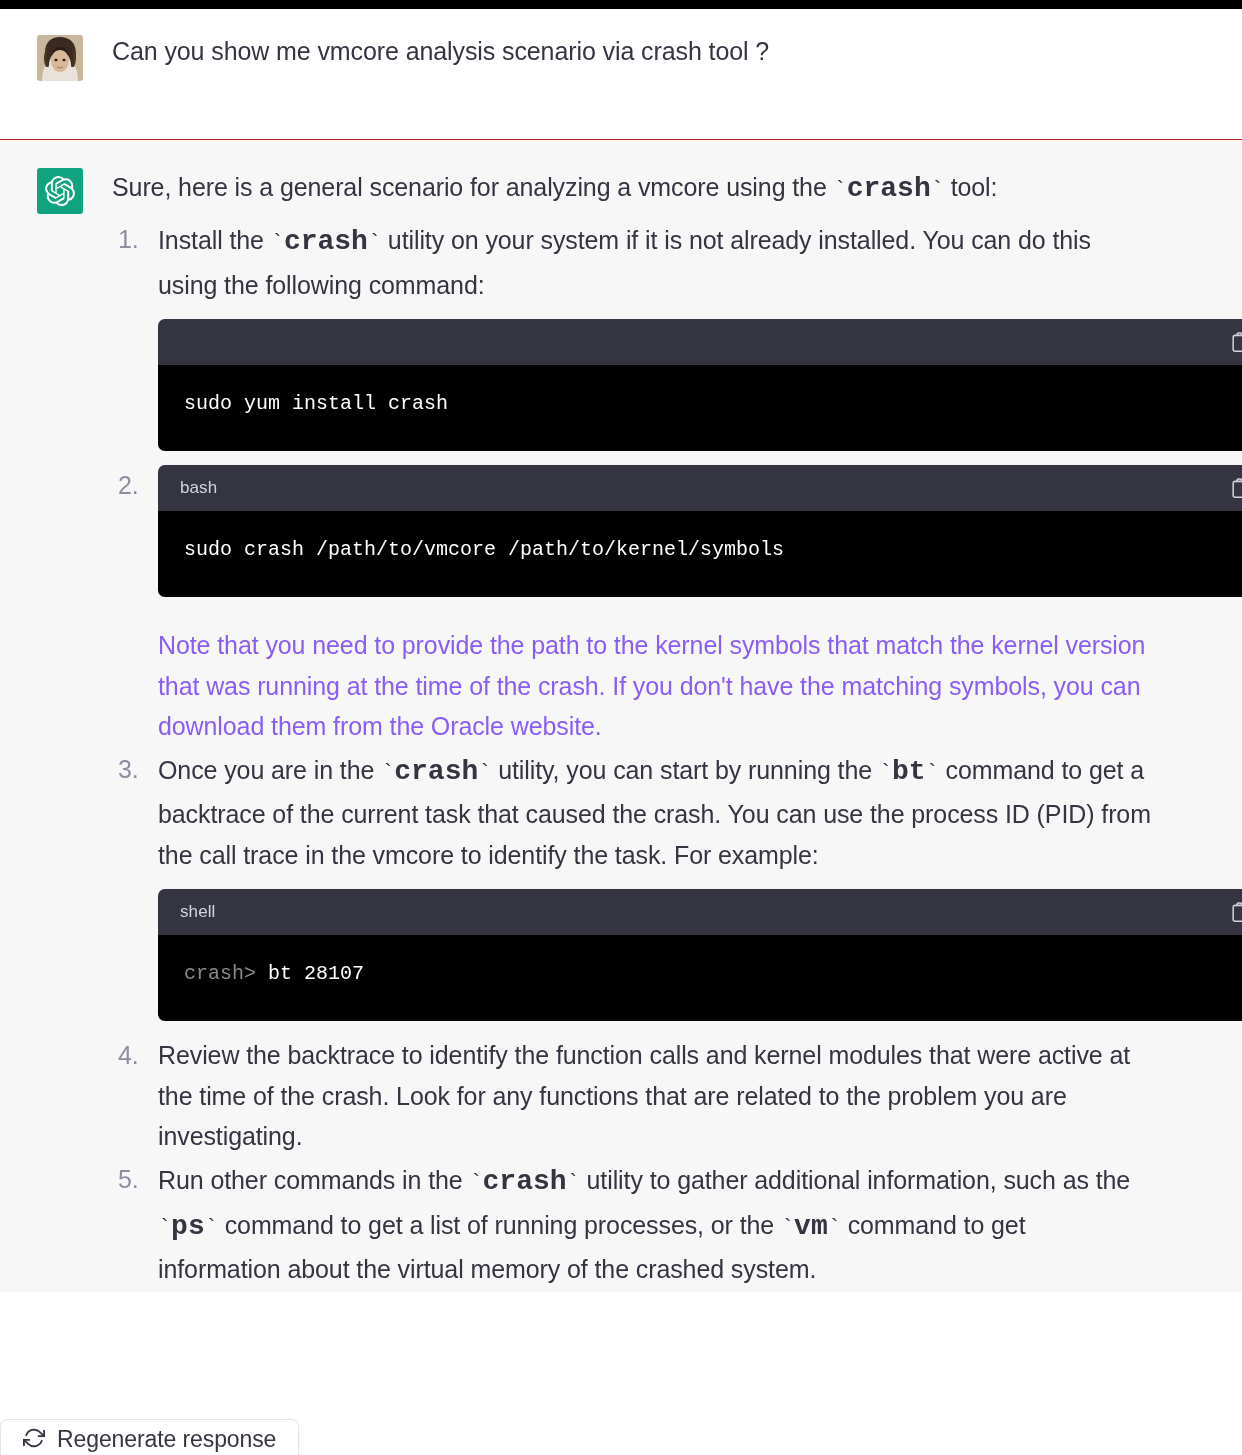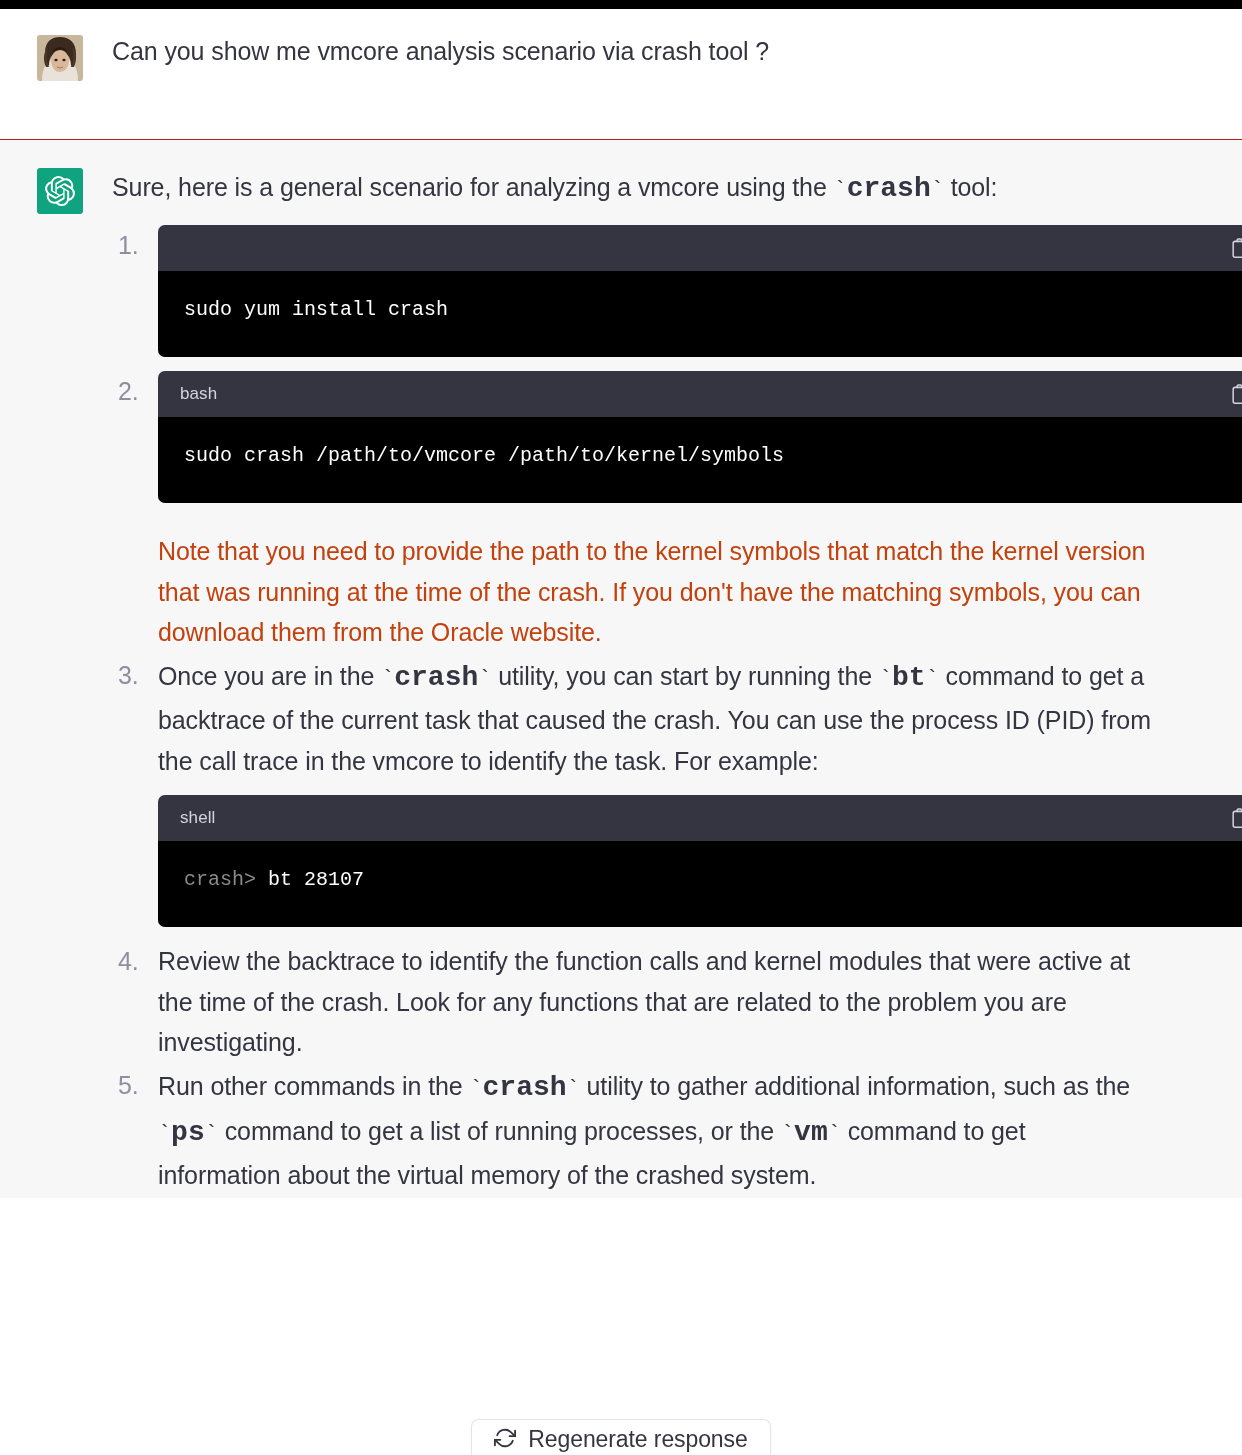--- a/index.html
+++ b/index.html
@@ -135,21 +135,21 @@
   ol.steps > li .li-text {
     font-size: 25px;
     line-height: 1.62;
     color: #343541;
     letter-spacing: -0.1px;
   }
 
   .note-para {
     font-size: 25px;
     line-height: 1.62;
-    color: #c2410c;
+    color: #8b5cf6;
     letter-spacing: -0.1px;
     padding-left: 46px;
     margin-top: 28px;
     margin-bottom: 2px;
   }
 
   
   .codeblock {
     border-radius: 7px;
     overflow: hidden;
@@ -200,21 +200,21 @@
   .tok-prompt { color: #8a8a8a; }
   .tok-plain  { color: #ffffff; }
 
   
   .regen-wrap {
     position: absolute;
     left: 0;
     right: 0;
     bottom: 0;
     display: flex;
-    justify-content: center;
+    justify-content: flex-start;
     pointer-events: none;
   }
   .regen-btn {
     pointer-events: auto;
     background: #ffffff;
     border: 1px solid #e5e5e6;
     border-bottom: none;
     border-radius: 8px 8px 0 0;
     height: 36px;
     padding: 0 22px;
@@ -270,20 +270,23 @@
 
     <div class="content-col">
 
       <div class="para">
         <span>Sure, here is a general scenario for analyzing a vmcore using the </span><span class="tick">`</span><code class="inline">crash</code><span class="tick">`</span><span> tool:</span>
       </div>
 
       <ol class="steps">
 
         <li>
+          <div class="li-text">
+            <span>Install the </span><span class="tick">`</span><code class="inline">crash</code><span class="tick">`</span><span> utility on your system if it is not already installed. You can do this using the following command:</span>
+          </div>
 
           <div class="codeblock">
             <div class="code-header">
               <span class="code-lang"></span>
               <span class="copy-btn">
                 <svg class="copy-icon" viewBox="0 0 24 26" fill="none" stroke="currentColor" stroke-width="1.9" stroke-linecap="round" stroke-linejoin="round">
                   <rect x="4" y="4" width="16" height="20" rx="2.5"></rect>
                   <path d="M9 4V2.6A1.6 1.6 0 0 1 10.6 1h2.8A1.6 1.6 0 0 1 15 2.6V4"></path>
                 </svg>
                 <span>Copy code</span>

